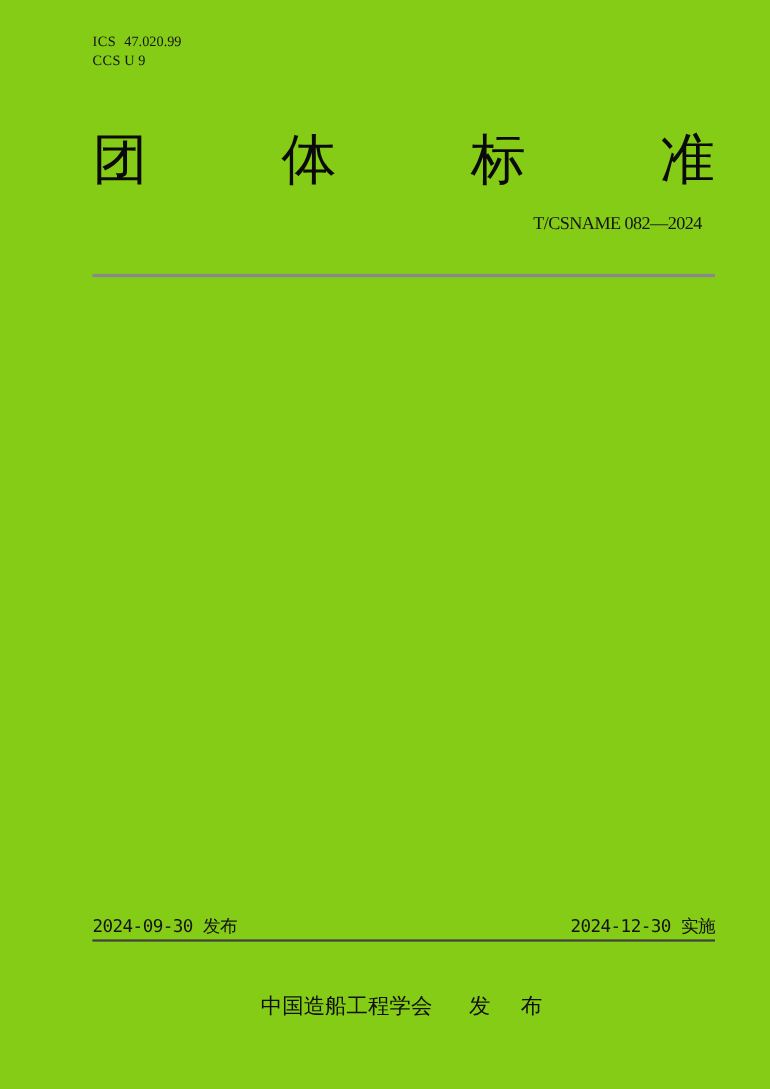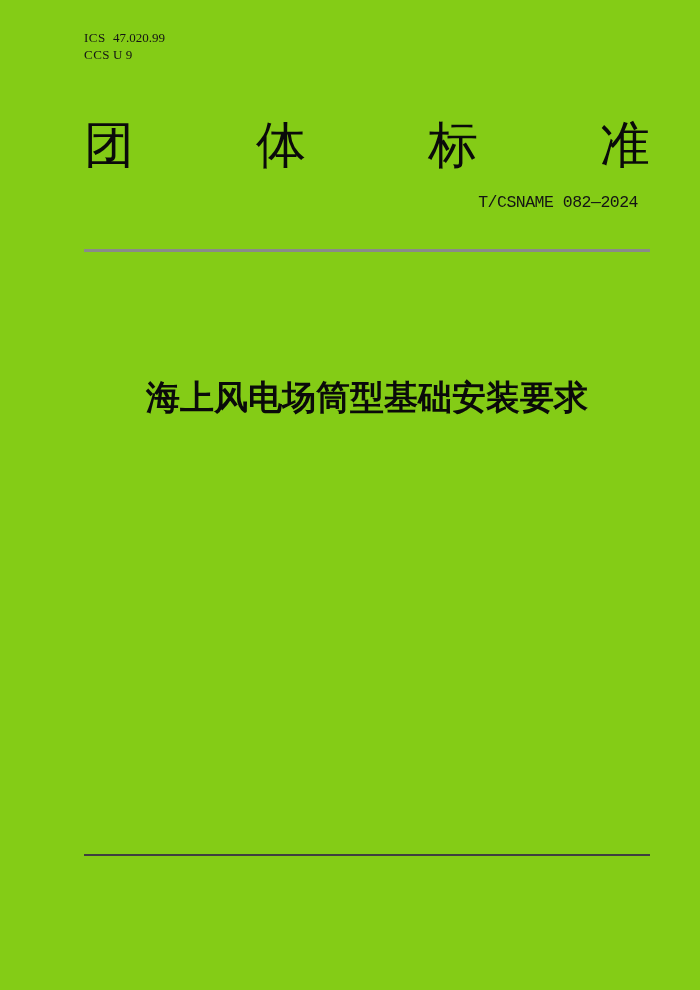--- a/index.html
+++ b/index.html
@@ -43,21 +43,21 @@
     line-height: 1;
     font-weight: 500;
     color: #0a0a0a;
   }
 
   
   .std-number {
     position: absolute;
     top: 193px;
     right: 62px;
-    font-family: Liberation Mono, monospace;
+    font-family: Liberation Serif, serif;
     font-size: 16.5px;
     letter-spacing: -0.5px;
     color: #141414;
   }
 
   
   .rule-top {
     position: absolute;
     left: 84px;
     top: 249px;
@@ -146,20 +146,27 @@
     <span>团</span>
     <span>体</span>
     <span>标</span>
     <span>准</span>
   </div>
 
   <div class="std-number">T/CSNAME 082—2024</div>
 
   <div class="rule-top"></div>
 
-  <div class="doc-title-cn">海上风电场筒型基础安装要求</div>
 
 
+  <div class="dates-row">
+    <span>2024-09-30 发布</span>
+    <span>2024-12-30 实施</span>
+  </div>
 
   <div class="rule-bottom"></div>
 
+  <div class="publisher-row">
+    <span>中国造船工程学会</span>
+    <span class="publisher-action">发　布</span>
+  </div>
 
 </div>
 
 </body></html>

